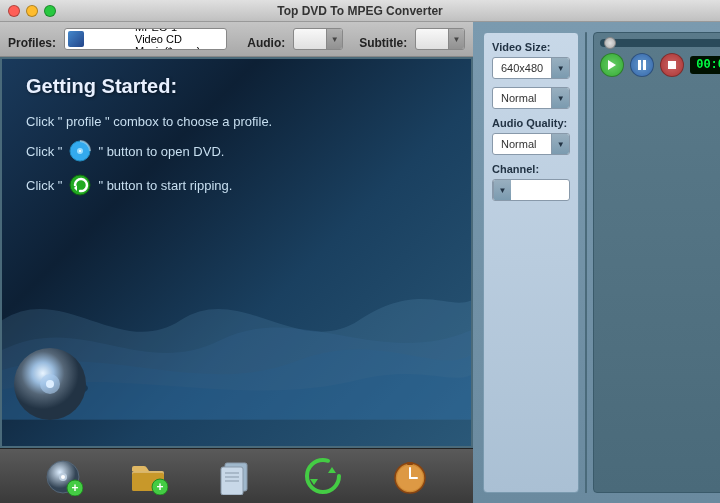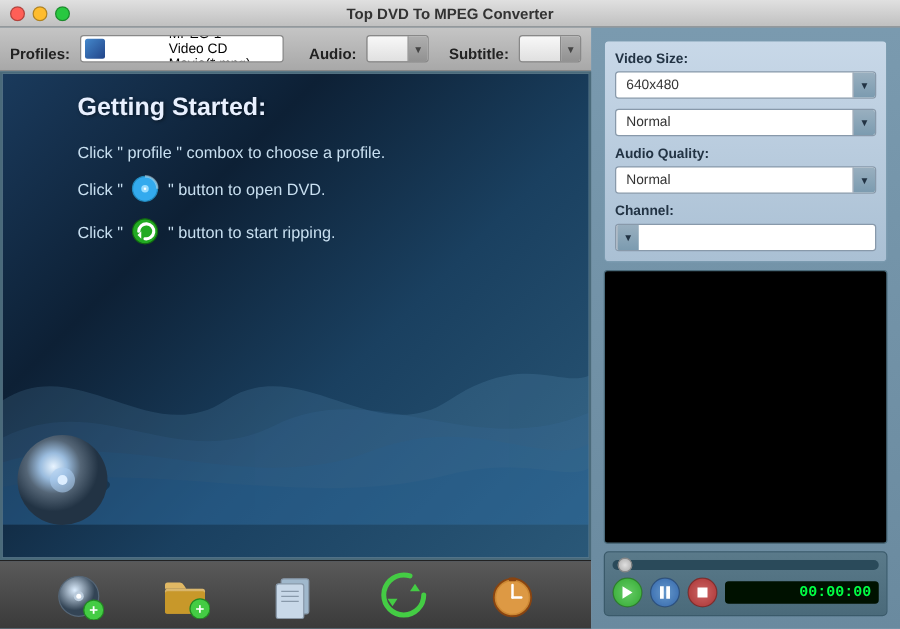--- a/index.html
+++ b/index.html
@@ -133,21 +133,20 @@
       overflow: hidden;
       border: 2px solid #4a6a7a;
     }
 
     
     .getting-started {
       position: absolute;
       top: 16px;
       left: 24px;
       color: white;
-      margin-left: 36px;
     }
     .getting-started h2 {
       font-size: 20px;
       font-weight: bold;
       margin-bottom: 16px;
       color: #e8f0ff;
       text-shadow: 1px 1px 3px rgba(0,0,0,0.5);
     }
     .getting-started p {
       font-size: 13px;
@@ -249,21 +248,21 @@
       display: flex;
       align-items: center;
     }
 
     
     .right-panel {
       width: 247px;
       background: linear-gradient(to bottom, #7a9aaf, #6a8a9f);
       padding: 10px;
       display: flex;
-      flex-direction: column;
+      flex-direction: row;
       gap: 6px;
     }
 
     .settings-box {
       background: linear-gradient(to bottom, #c8d8e8, #aac0d4);
       border: 1px solid #7a9aaf;
       border-radius: 4px;
       padding: 8px;
     }
 

